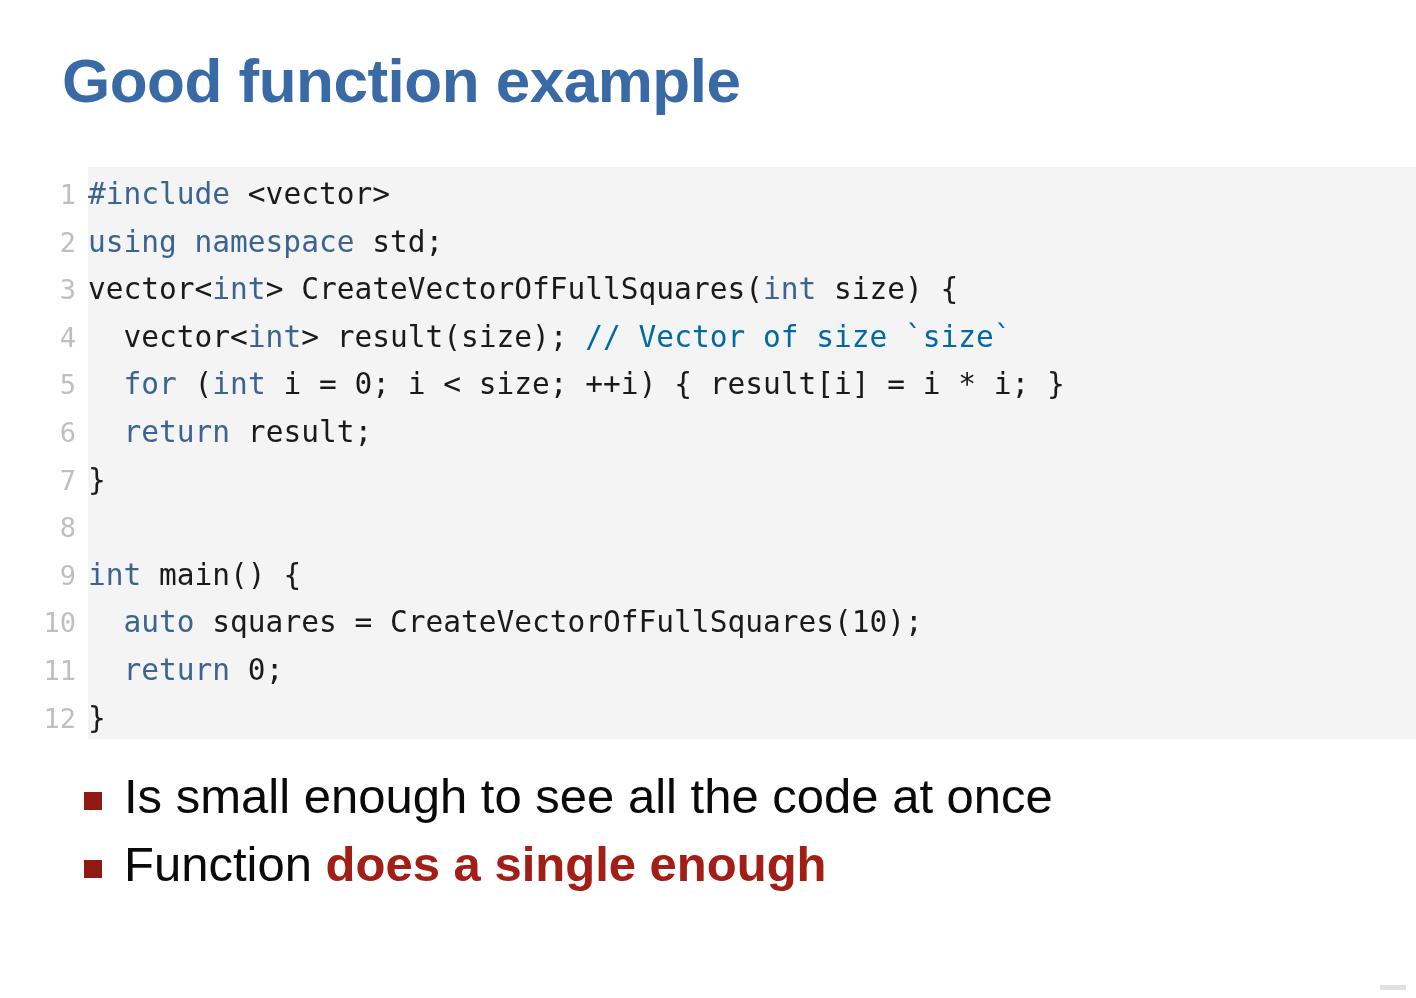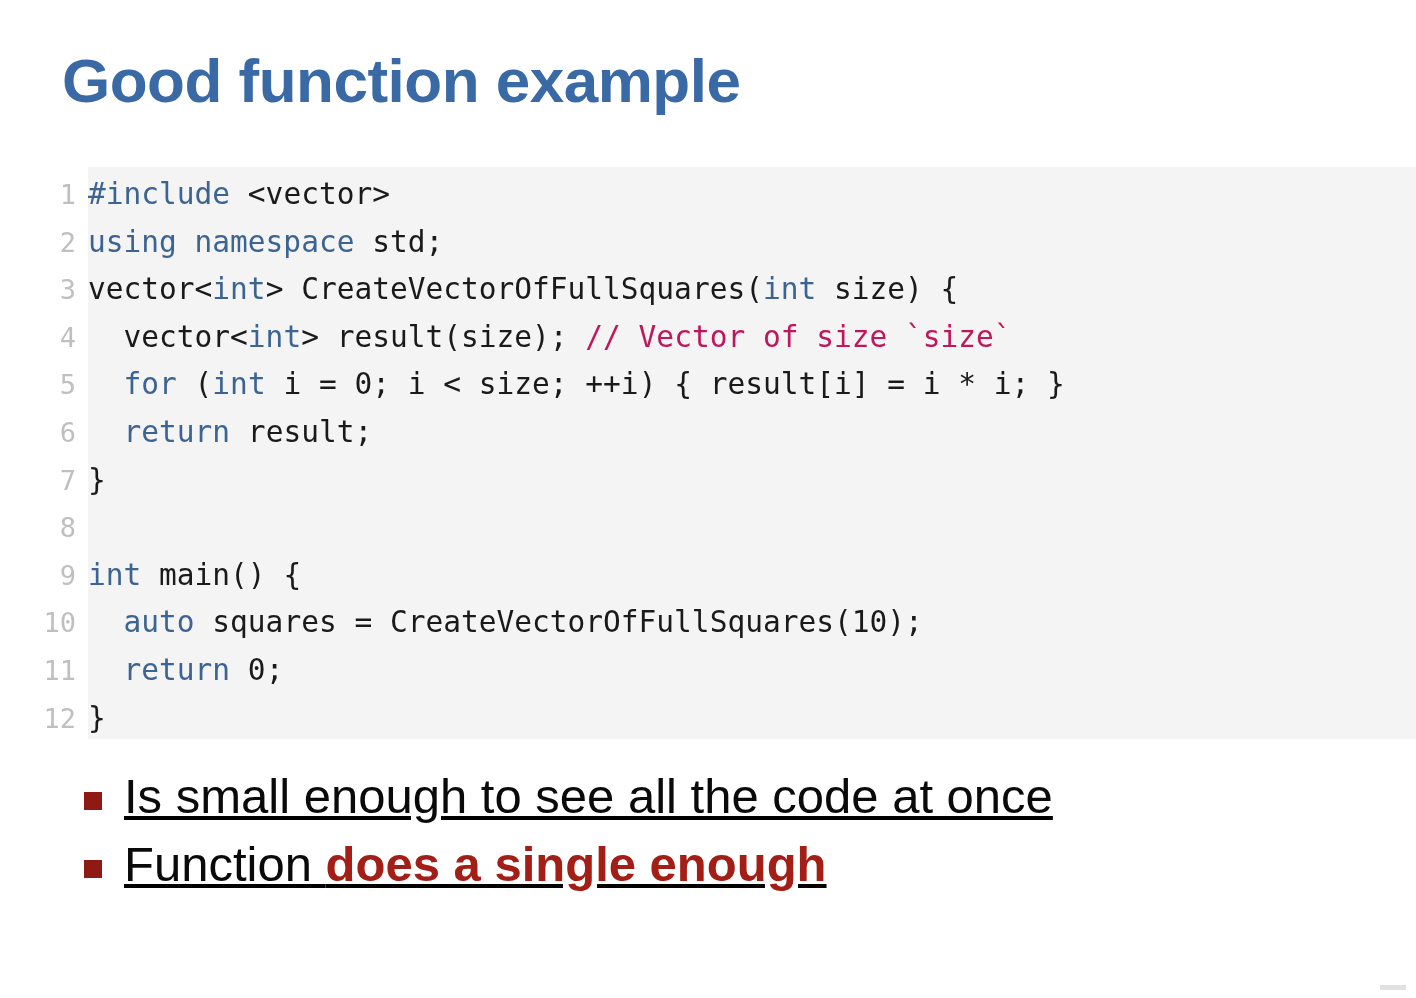--- a/index.html
+++ b/index.html
@@ -73,33 +73,32 @@
     color: #BFBFBF;
     font-size: 27px;
     vertical-align: baseline;
     white-space: pre;
   }
   .code-text {
     color: #1A1A1A;
     white-space: pre;
   }
   .kw   { color: #3C6493; }
-  .cmt  { color: #be185d; }
+  .cmt  { color: #0369a1; }
   .plain{ color: #1A1A1A; }
 
   
   #bullet-list {
     position: absolute;
     left: 62px;
     top: 762px;
     width: 1340px;
     list-style: none;
     margin: 0;
     padding: 0;
-    text-decoration: underline;
   }
   .bullet-item {
     position: relative;
     padding-left: 62px;
     font-family: "Liberation Sans", sans-serif;
     font-size: 49px;
     line-height: 68px;
     color: #0A0A0A;
     white-space: nowrap;
   }

